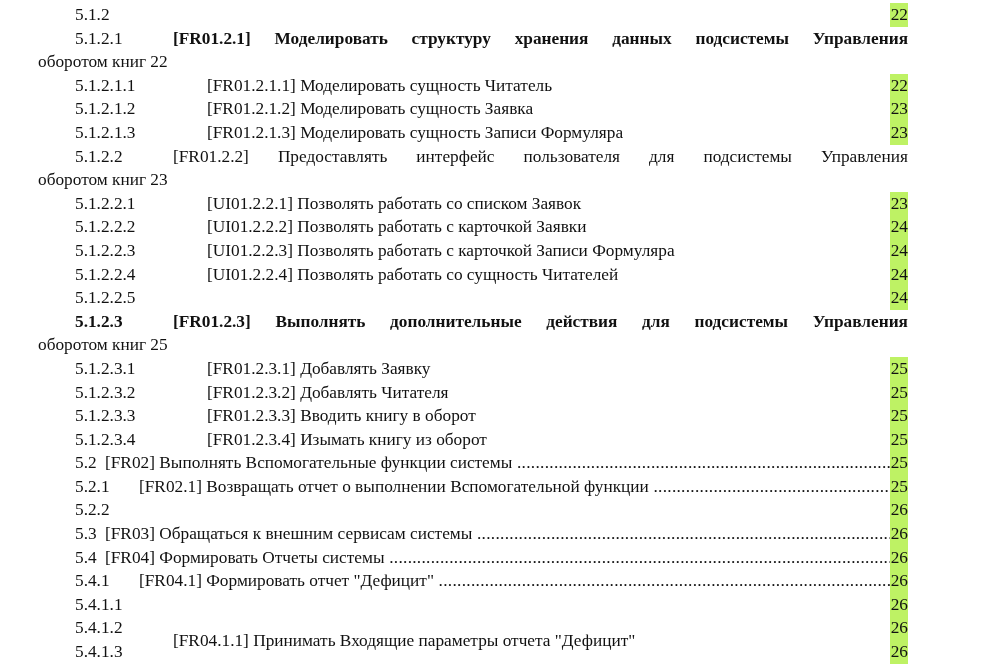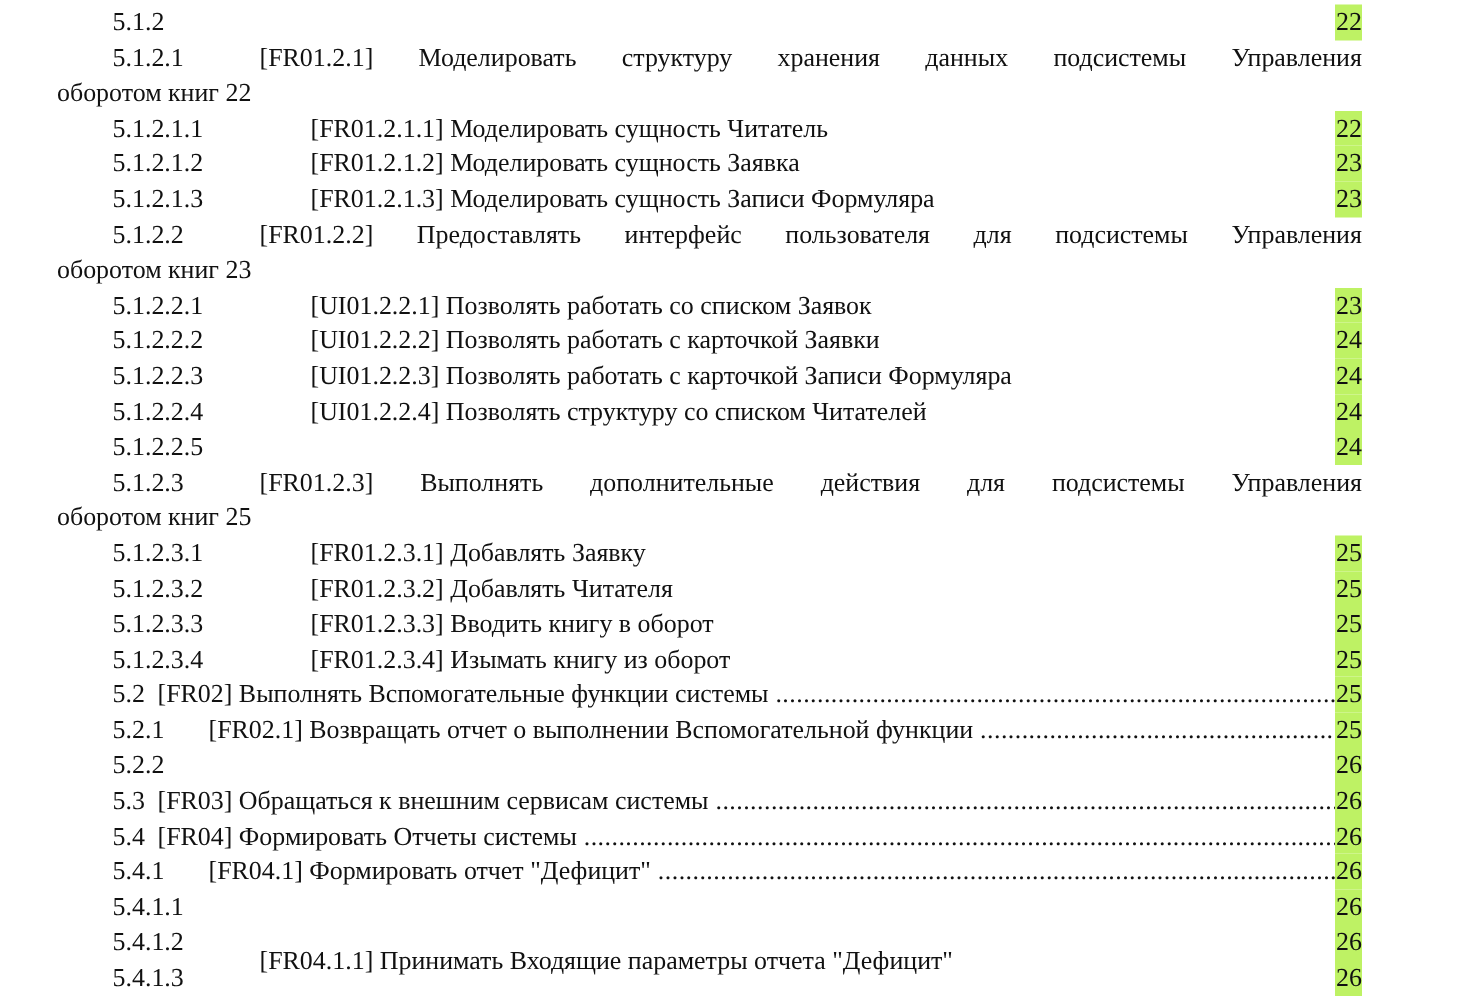--- a/index.html
+++ b/index.html
@@ -32,21 +32,21 @@
 <div id="toc">
 
   <div class="row leader-row l-a">
     <span class="num">5.1.2</span>
     <span class="page">22</span>
   </div>
 
   <div class="row wrap-row" style="height:47.2px;">
     <div style="position:relative;height:23.6px;">
       <span class="num">5.1.2.1</span>
-      <span class="justify-words" style="left:135px;">
+      <span class="justify-words" style="left:135px;font-weight:bold;">
         <span>[FR01.2.1]</span>
         <span>Моделировать</span>
         <span>структуру</span>
         <span>хранения</span>
         <span>данных</span>
         <span>подсистемы</span>
         <span>Управления</span>
       </span>
     </div>
     <div class="cont">оборотом книг 22</div>
@@ -94,30 +94,30 @@
     <span class="title">[UI01.2.2.2] Позволять работать с карточкой Заявки</span>
     <span class="page">24</span>
   </div>
   <div class="row l-c">
     <span class="num">5.1.2.2.3</span>
     <span class="title">[UI01.2.2.3] Позволять работать с карточкой Записи Формуляра</span>
     <span class="page">24</span>
   </div>
   <div class="row l-c">
     <span class="num">5.1.2.2.4</span>
-    <span class="title">[UI01.2.2.4] Позволять структуру со списком Читателей</span>
+    <span class="title">[UI01.2.2.4] Позволять работать со сущность Читателей</span>
     <span class="page">24</span>
   </div>
   <div class="row l-c">
     <span class="num">5.1.2.2.5</span>
     <span class="page">24</span>
   </div>
 
   <div class="row wrap-row" style="height:47.2px;">
-    <div style="position:relative;height:23.6px;">
+    <div style="position:relative;height:23.6px;font-weight:bold;">
       <span class="num">5.1.2.3</span>
       <span class="justify-words" style="left:135px;">
         <span>[FR01.2.3]</span>
         <span>Выполнять</span>
         <span>дополнительные</span>
         <span>действия</span>
         <span>для</span>
         <span>подсистемы</span>
         <span>Управления</span>
       </span>

